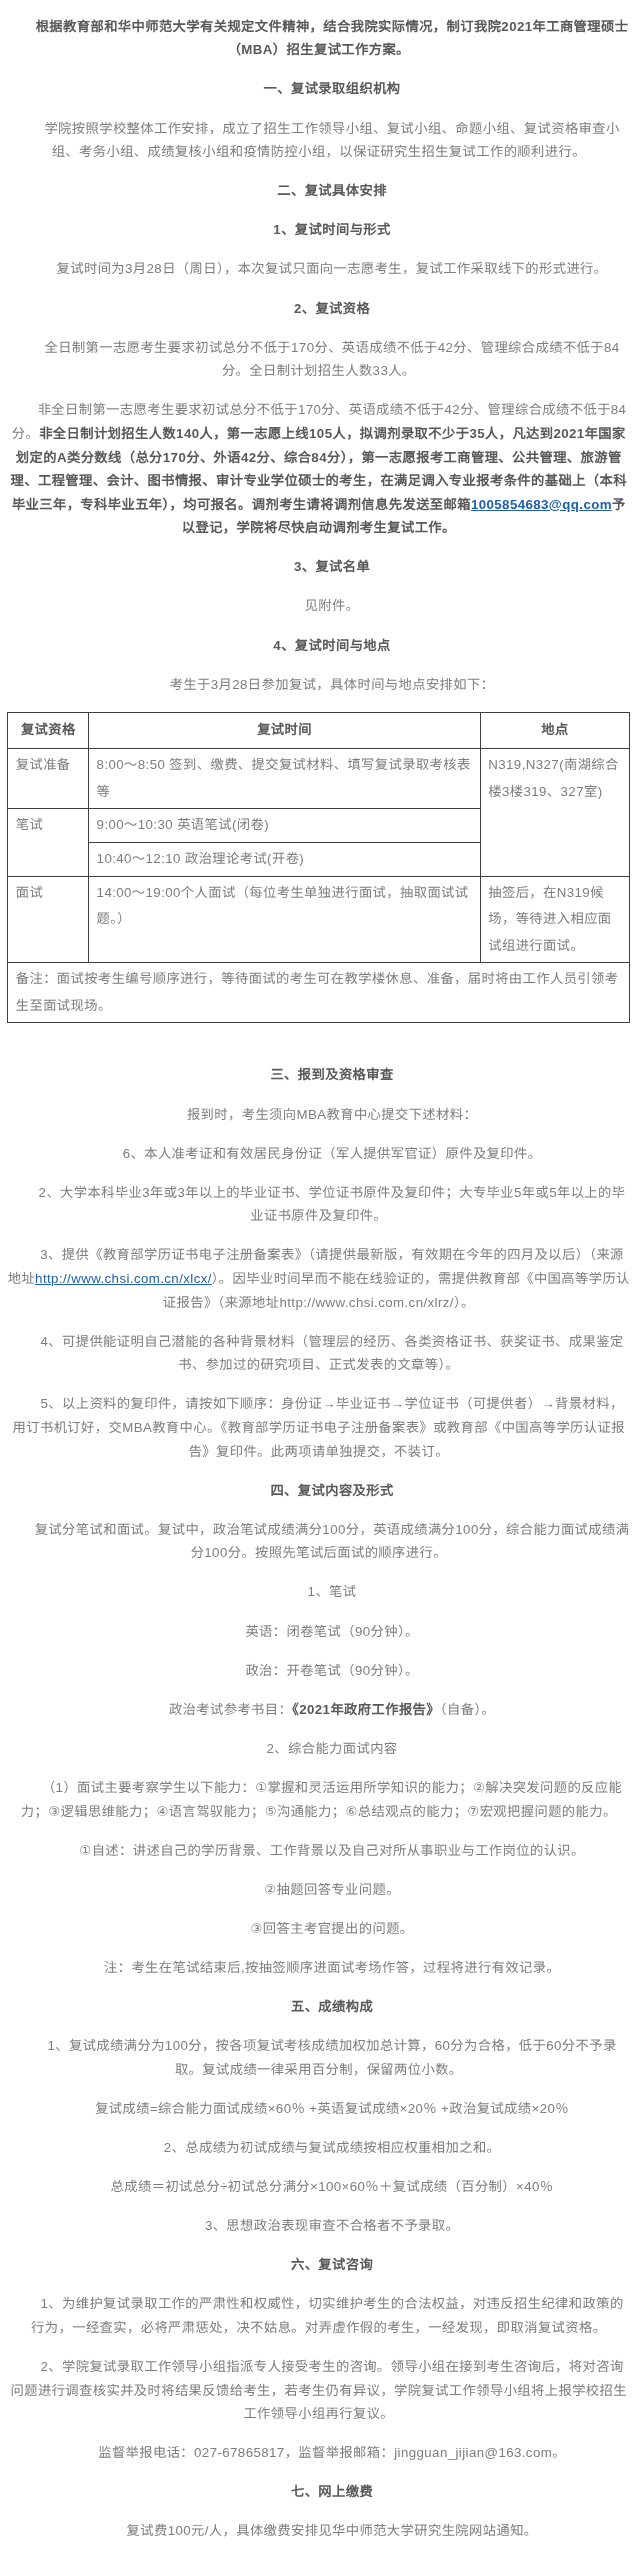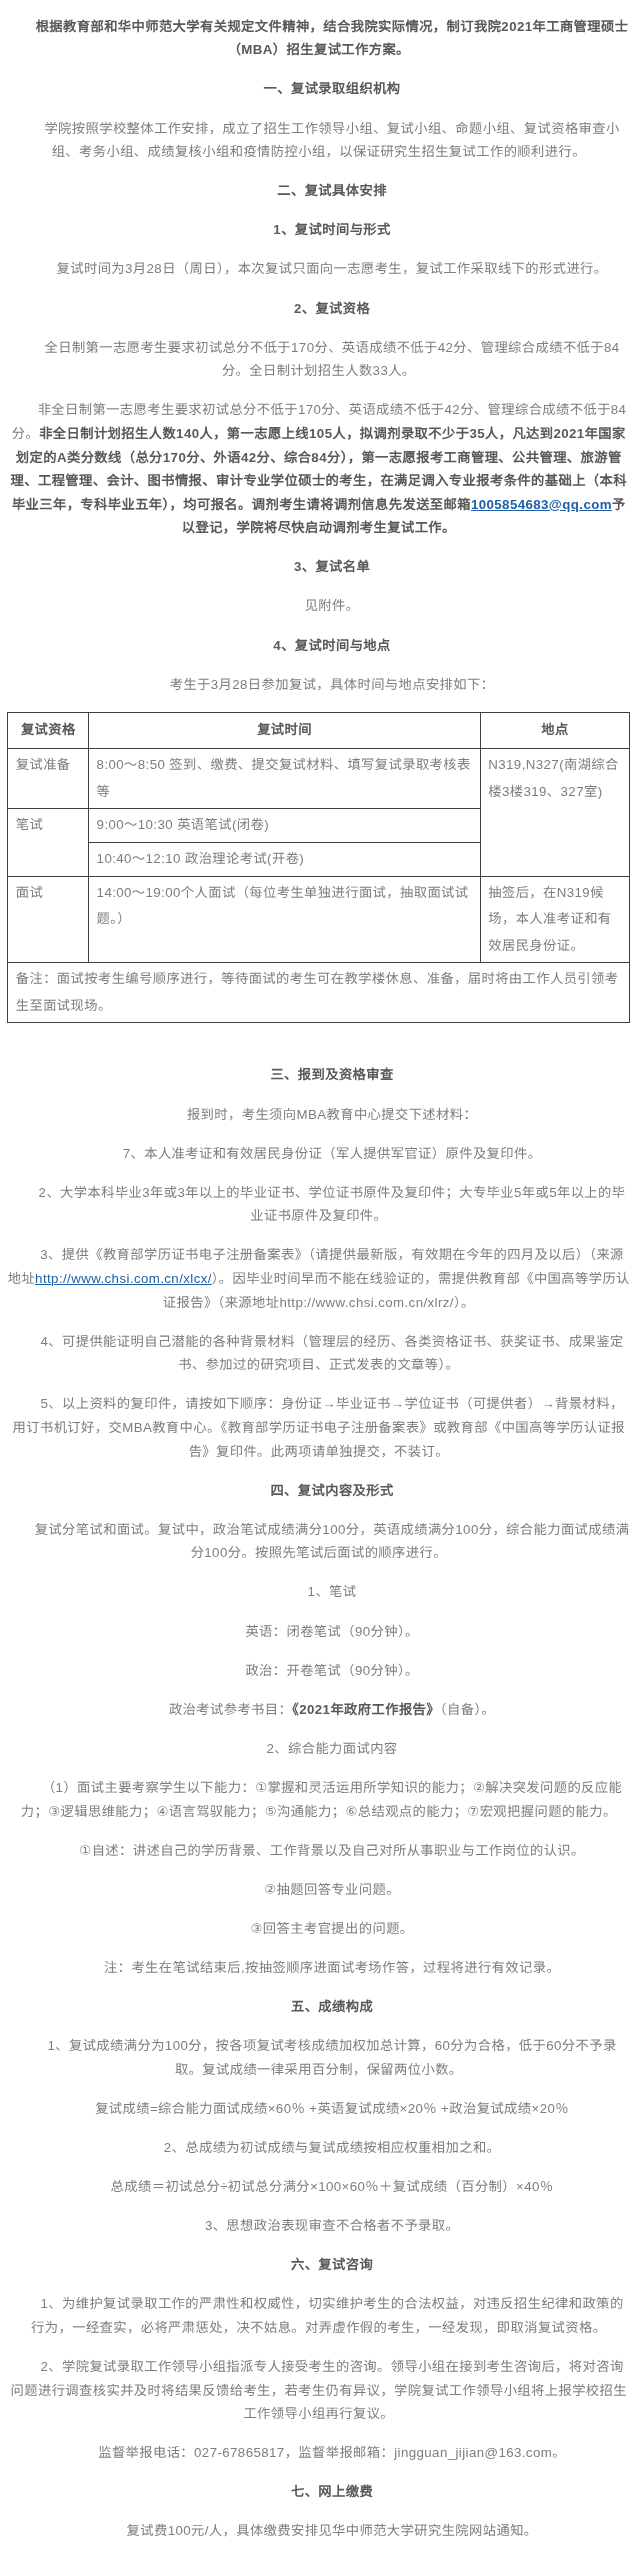--- a/index.html
+++ b/index.html
@@ -82,30 +82,30 @@
         <tr>
           <td rowspan="2" class="c-center">笔试</td>
           <td>9:00～10:30 英语笔试(闭卷)</td>
         </tr>
         <tr>
           <td>10:40～12:10 政治理论考试(开卷)</td>
         </tr>
         <tr>
           <td class="c-center">面试</td>
           <td>14:00～19:00个人面试（每位考生单独进行面试，抽取面试试题。）</td>
-          <td>抽签后，在N319候场，本人准考证和有效居民身份证。</td>
+          <td>抽签后，在N319候场，等待进入相应面试组进行面试。</td>
         </tr>
         <tr>
           <td colspan="3">备注：面试按考生编号顺序进行，等待面试的考生可在教学楼休息、准备，届时将由工作人员引领考生至面试现场。</td>
         </tr>
       </tbody>
     </table>
     <div class="blk h1"><span>三、报到及资格审查</span></div>
     <p class="blk p"><span>报到时，考生须向MBA教育中心提交下述材料：</span></p>
-    <p class="blk p"><span>7、本人准考证和有效居民身份证（军人提供军官证）原件及复印件。</span></p>
+    <p class="blk p"><span>6、本人准考证和有效居民身份证（军人提供军官证）原件及复印件。</span></p>
     <p class="blk p"><span>2、大学本科毕业3年或3年以上的毕业证书、学位证书原件及复印件；大专毕业5年或5年以上的毕业证书原件及复印件。</span></p>
     <p class="blk p"><span>3、提供《教育部学历证书电子注册备案表》（请提供最新版，有效期在今年的四月及以后）（来源地址</span><a href="#" class="lnk">http://www.chsi.com.cn/xlcx/</a><span>）。因毕业时间早而不能在线验证的，需提供教育部《中国高等学历认证报告》（来源地址http://www.chsi.com.cn/xlrz/）。</span></p>
     <p class="blk p"><span>4、可提供能证明自己潜能的各种背景材料（管理层的经历、各类资格证书、获奖证书、成果鉴定书、参加过的研究项目、正式发表的文章等）。</span></p>
     <p class="blk p"><span>5、以上资料的复印件，请按如下顺序：身份证→毕业证书→学位证书（可提供者）→背景材料，用订书机订好，交MBA教育中心。《教育部学历证书电子注册备案表》或教育部《中国高等学历认证报告》复印件。此两项请单独提交，不装订。</span></p>
     <div class="blk h1"><span>四、复试内容及形式</span></div>
     <p class="blk p"><span>复试分笔试和面试。复试中，政治笔试成绩满分100分，英语成绩满分100分，综合能力面试成绩满分100分。按照先笔试后面试的顺序进行。</span></p>
     <p class="blk p"><span>1、笔试</span></p>
     <p class="blk p"><span>英语：闭卷笔试（90分钟）。</span></p>
     <p class="blk p"><span>政治：开卷笔试（90分钟）。</span></p>
     <p class="blk p"><span>政治考试参考书目：</span><span class="b">《2021年政府工作报告》</span><span>（自备）。</span></p>

